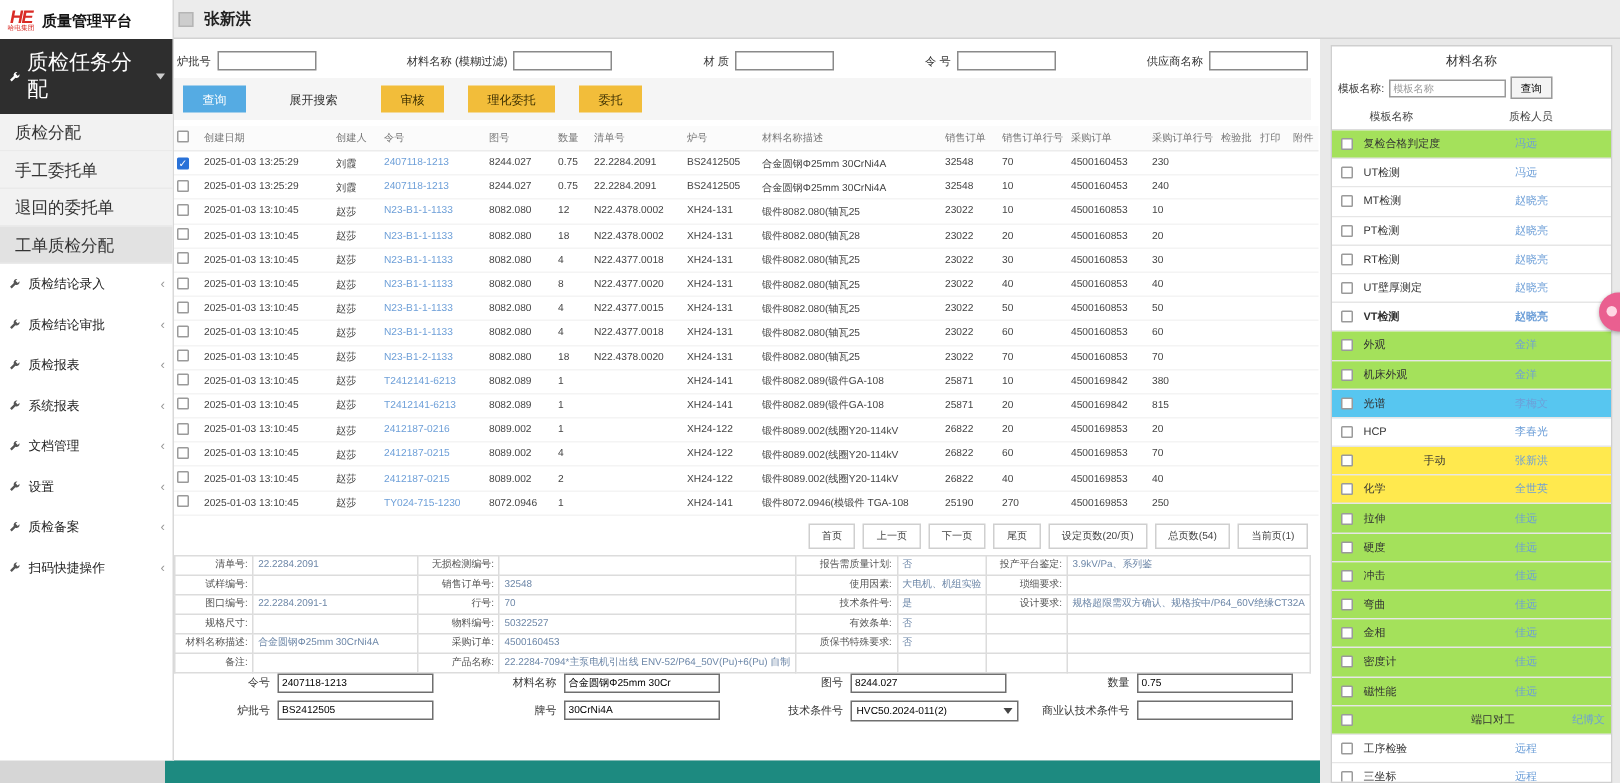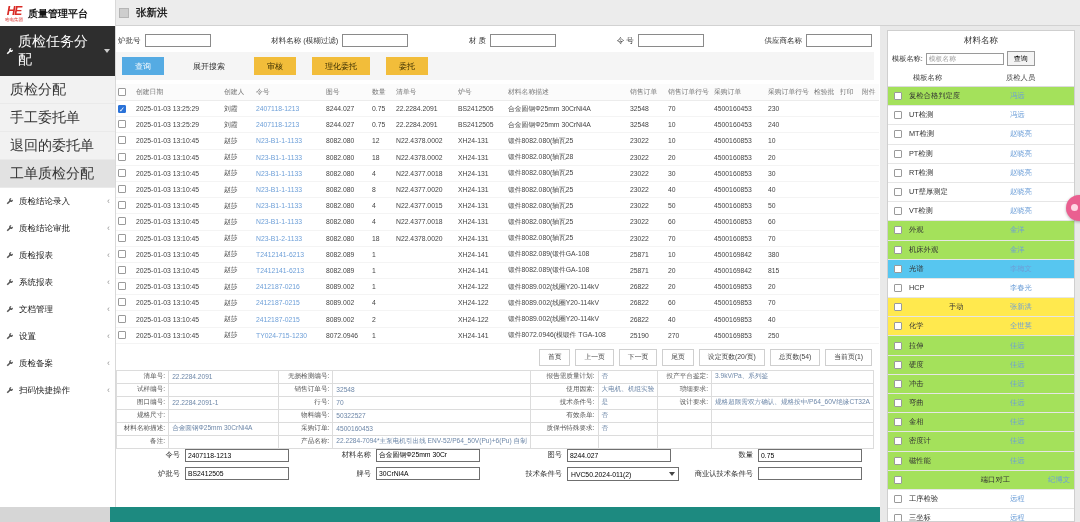--- a/index.html
+++ b/index.html
@@ -9,21 +9,21 @@
   
   .sidebar{position:absolute;left:0;top:0;width:116px;height:507px;background:#fff;border-right:1px solid #d9d9d9;z-index:3;}
   .logo-row{display:flex;align-items:center;gap:4px;padding:5px 3px 4px 4px;}
   .logo-mark{display:flex;flex-direction:column;align-items:center;line-height:1;}
   .he{color:#d92b26;font-weight:bold;font-size:12px;font-style:italic;letter-spacing:-1px;}
   .he-sub{font-size:5px;color:#d92b26;transform:scale(.9);}
   .logo-title{font-size:10px;font-weight:bold;color:#151515;white-space:nowrap;}
   .menu-group-active{background:#2e2e2e;color:#fff;font-size:14px;display:flex;align-items:center;gap:4px;padding:7px 5px;cursor:pointer;}
   .menu-group-active .gicon svg path{fill:#fff;}
   .chev-down{width:0;height:0;border-left:3px solid transparent;border-right:3px solid transparent;border-top:4px solid #ccc;margin-left:auto;}
-  .sub{font-size:14px;color:#333;padding:4.5px 0 4.5px 10px;background:#f2f2f2;border-bottom:1px solid #eaeaea;cursor:pointer;white-space:nowrap;}
+  .sub{font-size:11px;color:#333;padding:4.5px 0 4.5px 10px;background:#f2f2f2;border-bottom:1px solid #eaeaea;cursor:pointer;white-space:nowrap;}
   .sub.act{background:#e2e2e2;}
   .grp{display:flex;align-items:center;gap:5px;padding:7.5px 5px;font-size:8.5px;color:#222;cursor:pointer;white-space:nowrap;}
   .gicon{display:flex;align-items:center;}
   .glabel{overflow:hidden;}
   .gchev{margin-left:auto;color:#999;font-size:9px;line-height:1;}
 
   
   .topbar{position:absolute;left:110px;right:0;top:0;height:26px;background:#ececec;border-bottom:1px solid #d2d2d2;display:flex;align-items:center;z-index:2;}
   .menu-sq{width:10px;height:10px;background:#cdcdcd;border:1px solid #b5b5b5;margin:0 7px 0 9px;cursor:pointer;}
   .user{font-size:10.5px;font-weight:bold;color:#222;}
@@ -706,21 +706,21 @@
           <div class="trow" style="background: rgb(255, 255, 255);">
             <span class="cb"></span>
             <span class="tname">RT检测</span>
             <a class="tperson">赵晓亮</a>
           </div>
           <div class="trow" style="background: rgb(255, 255, 255);">
             <span class="cb"></span>
             <span class="tname">UT壁厚测定</span>
             <a class="tperson">赵晓亮</a>
           </div>
-          <div class="trow" style="background: rgb(255, 255, 255);">
+          <div class="trow" style="background: rgb(255, 255, 255); font-weight: bold;">
             <span class="cb"></span>
             <span class="tname">VT检测</span>
             <a class="tperson">赵晓亮</a>
           </div>
           <div class="trow" style="background: rgb(164, 225, 91);">
             <span class="cb"></span>
             <span class="tname">外观</span>
             <a class="tperson">金洋</a>
           </div>
           <div class="trow" style="background: rgb(164, 225, 91);">

